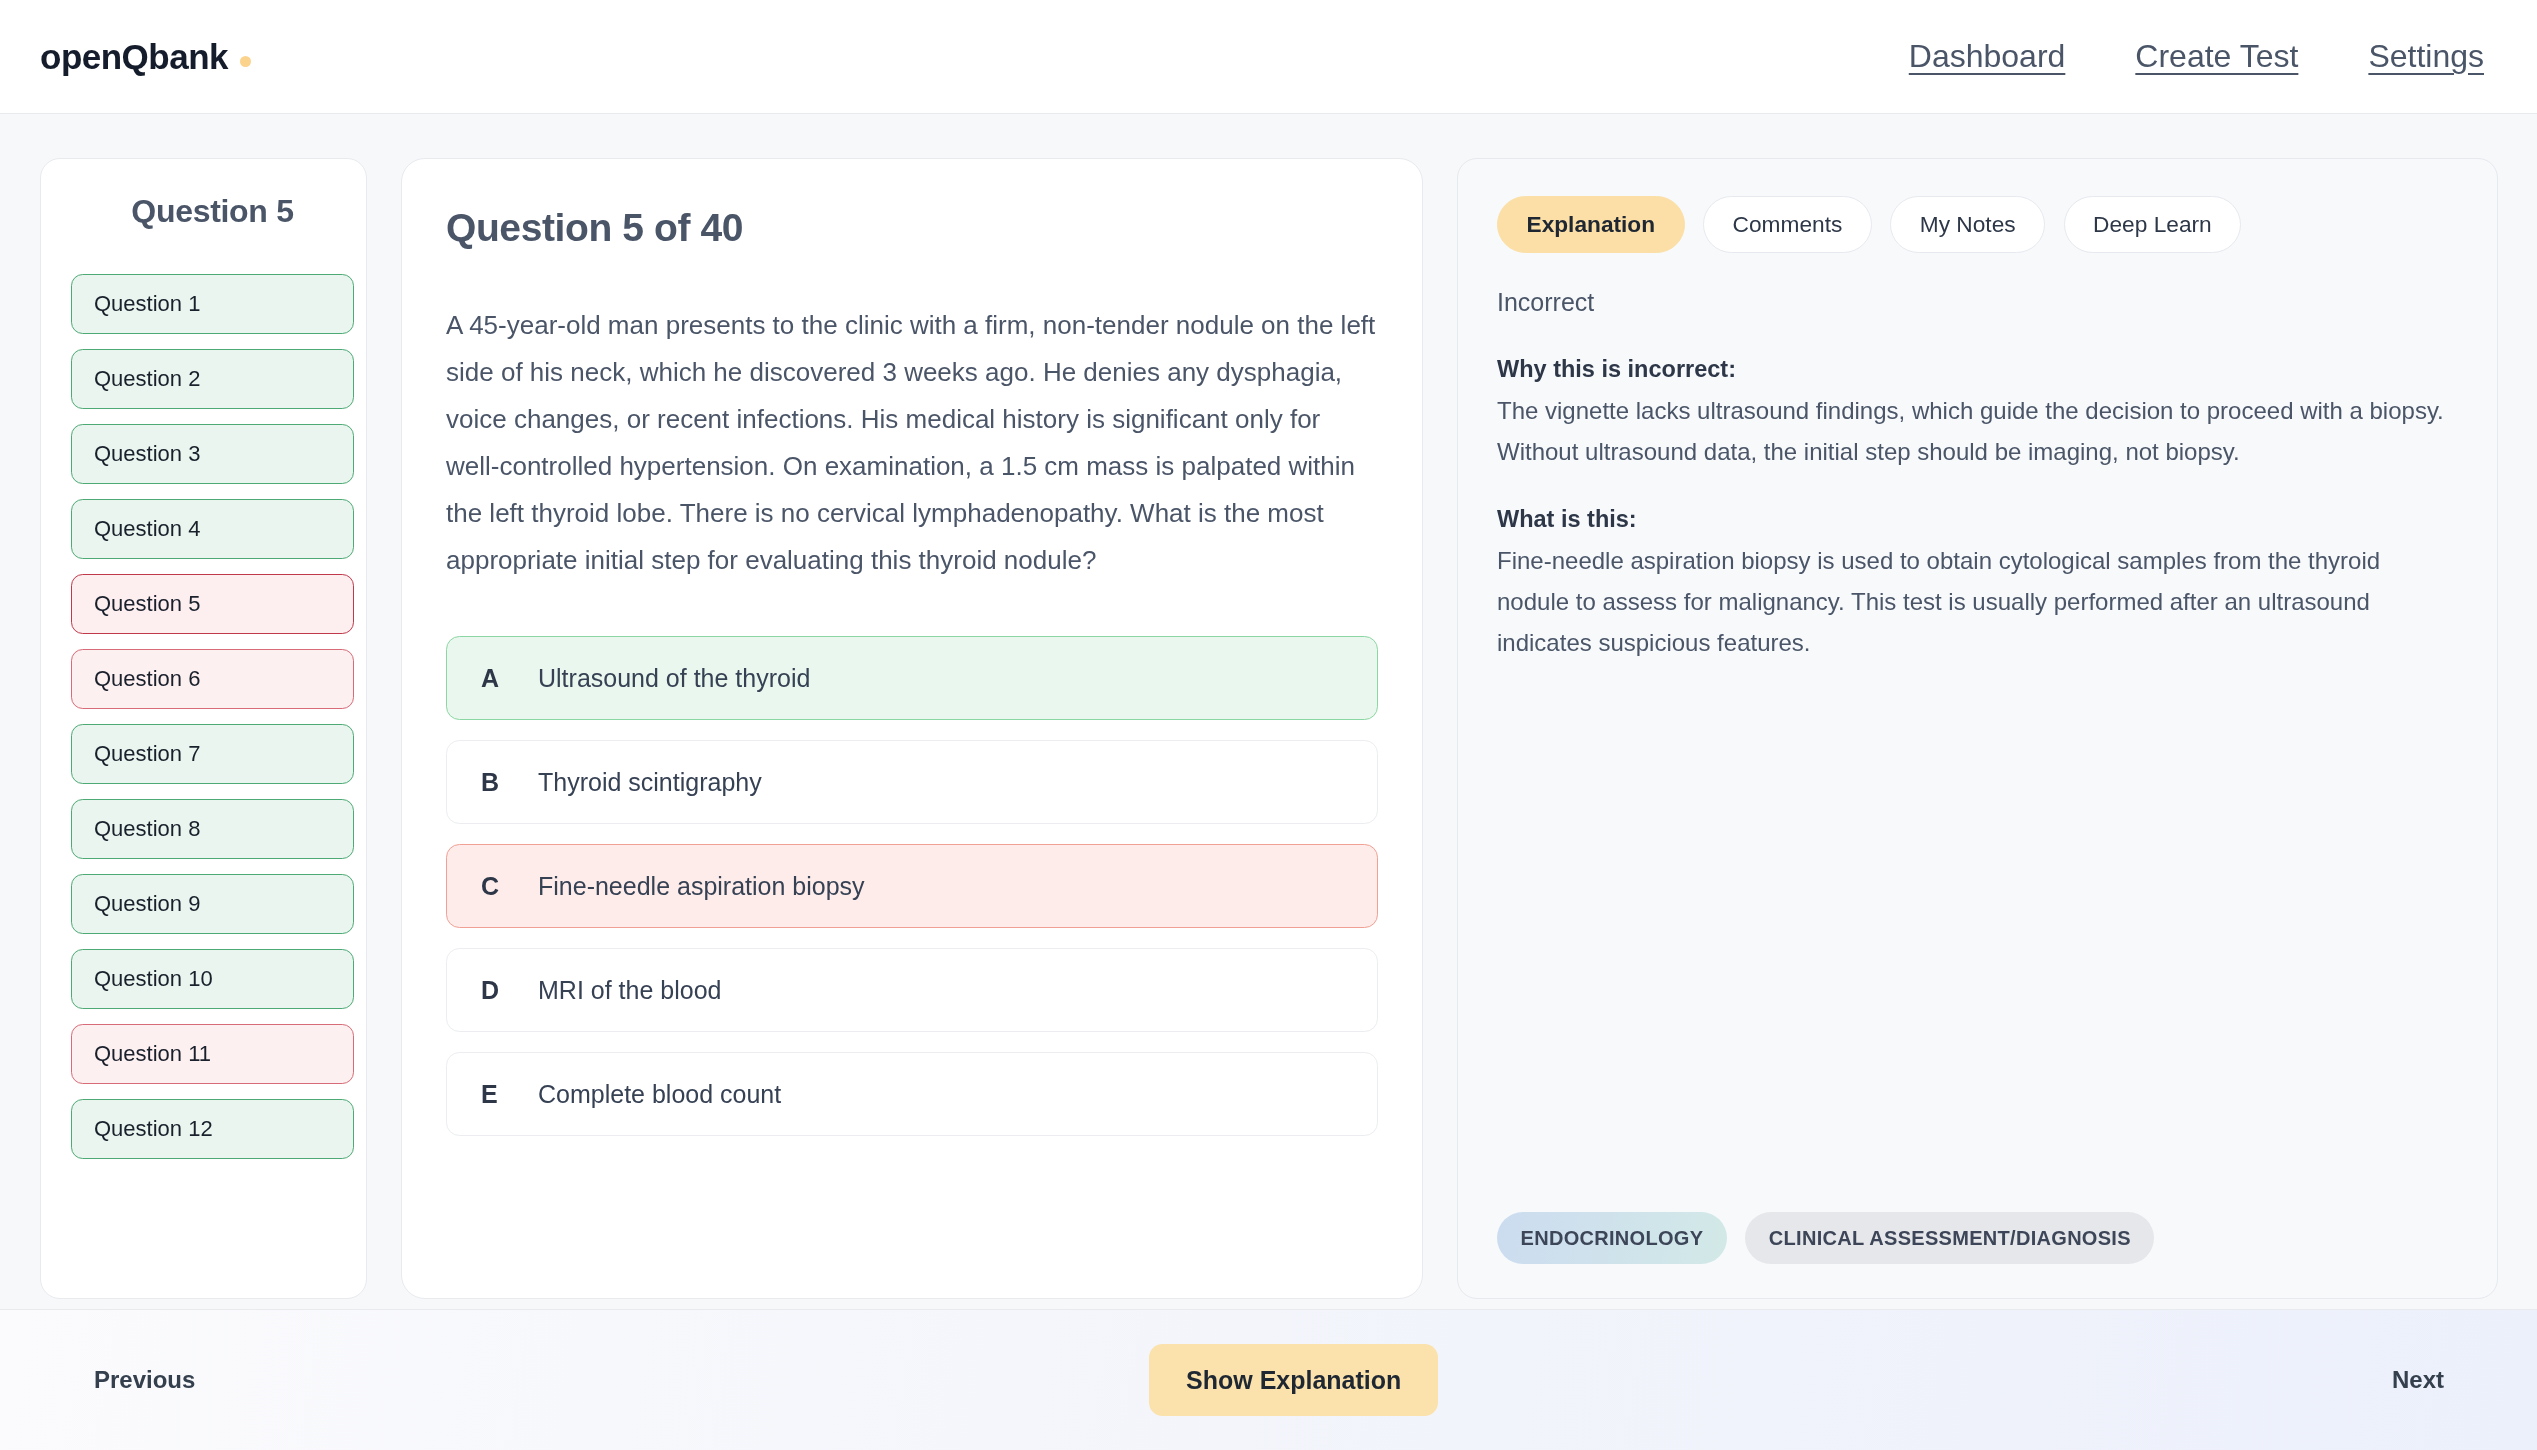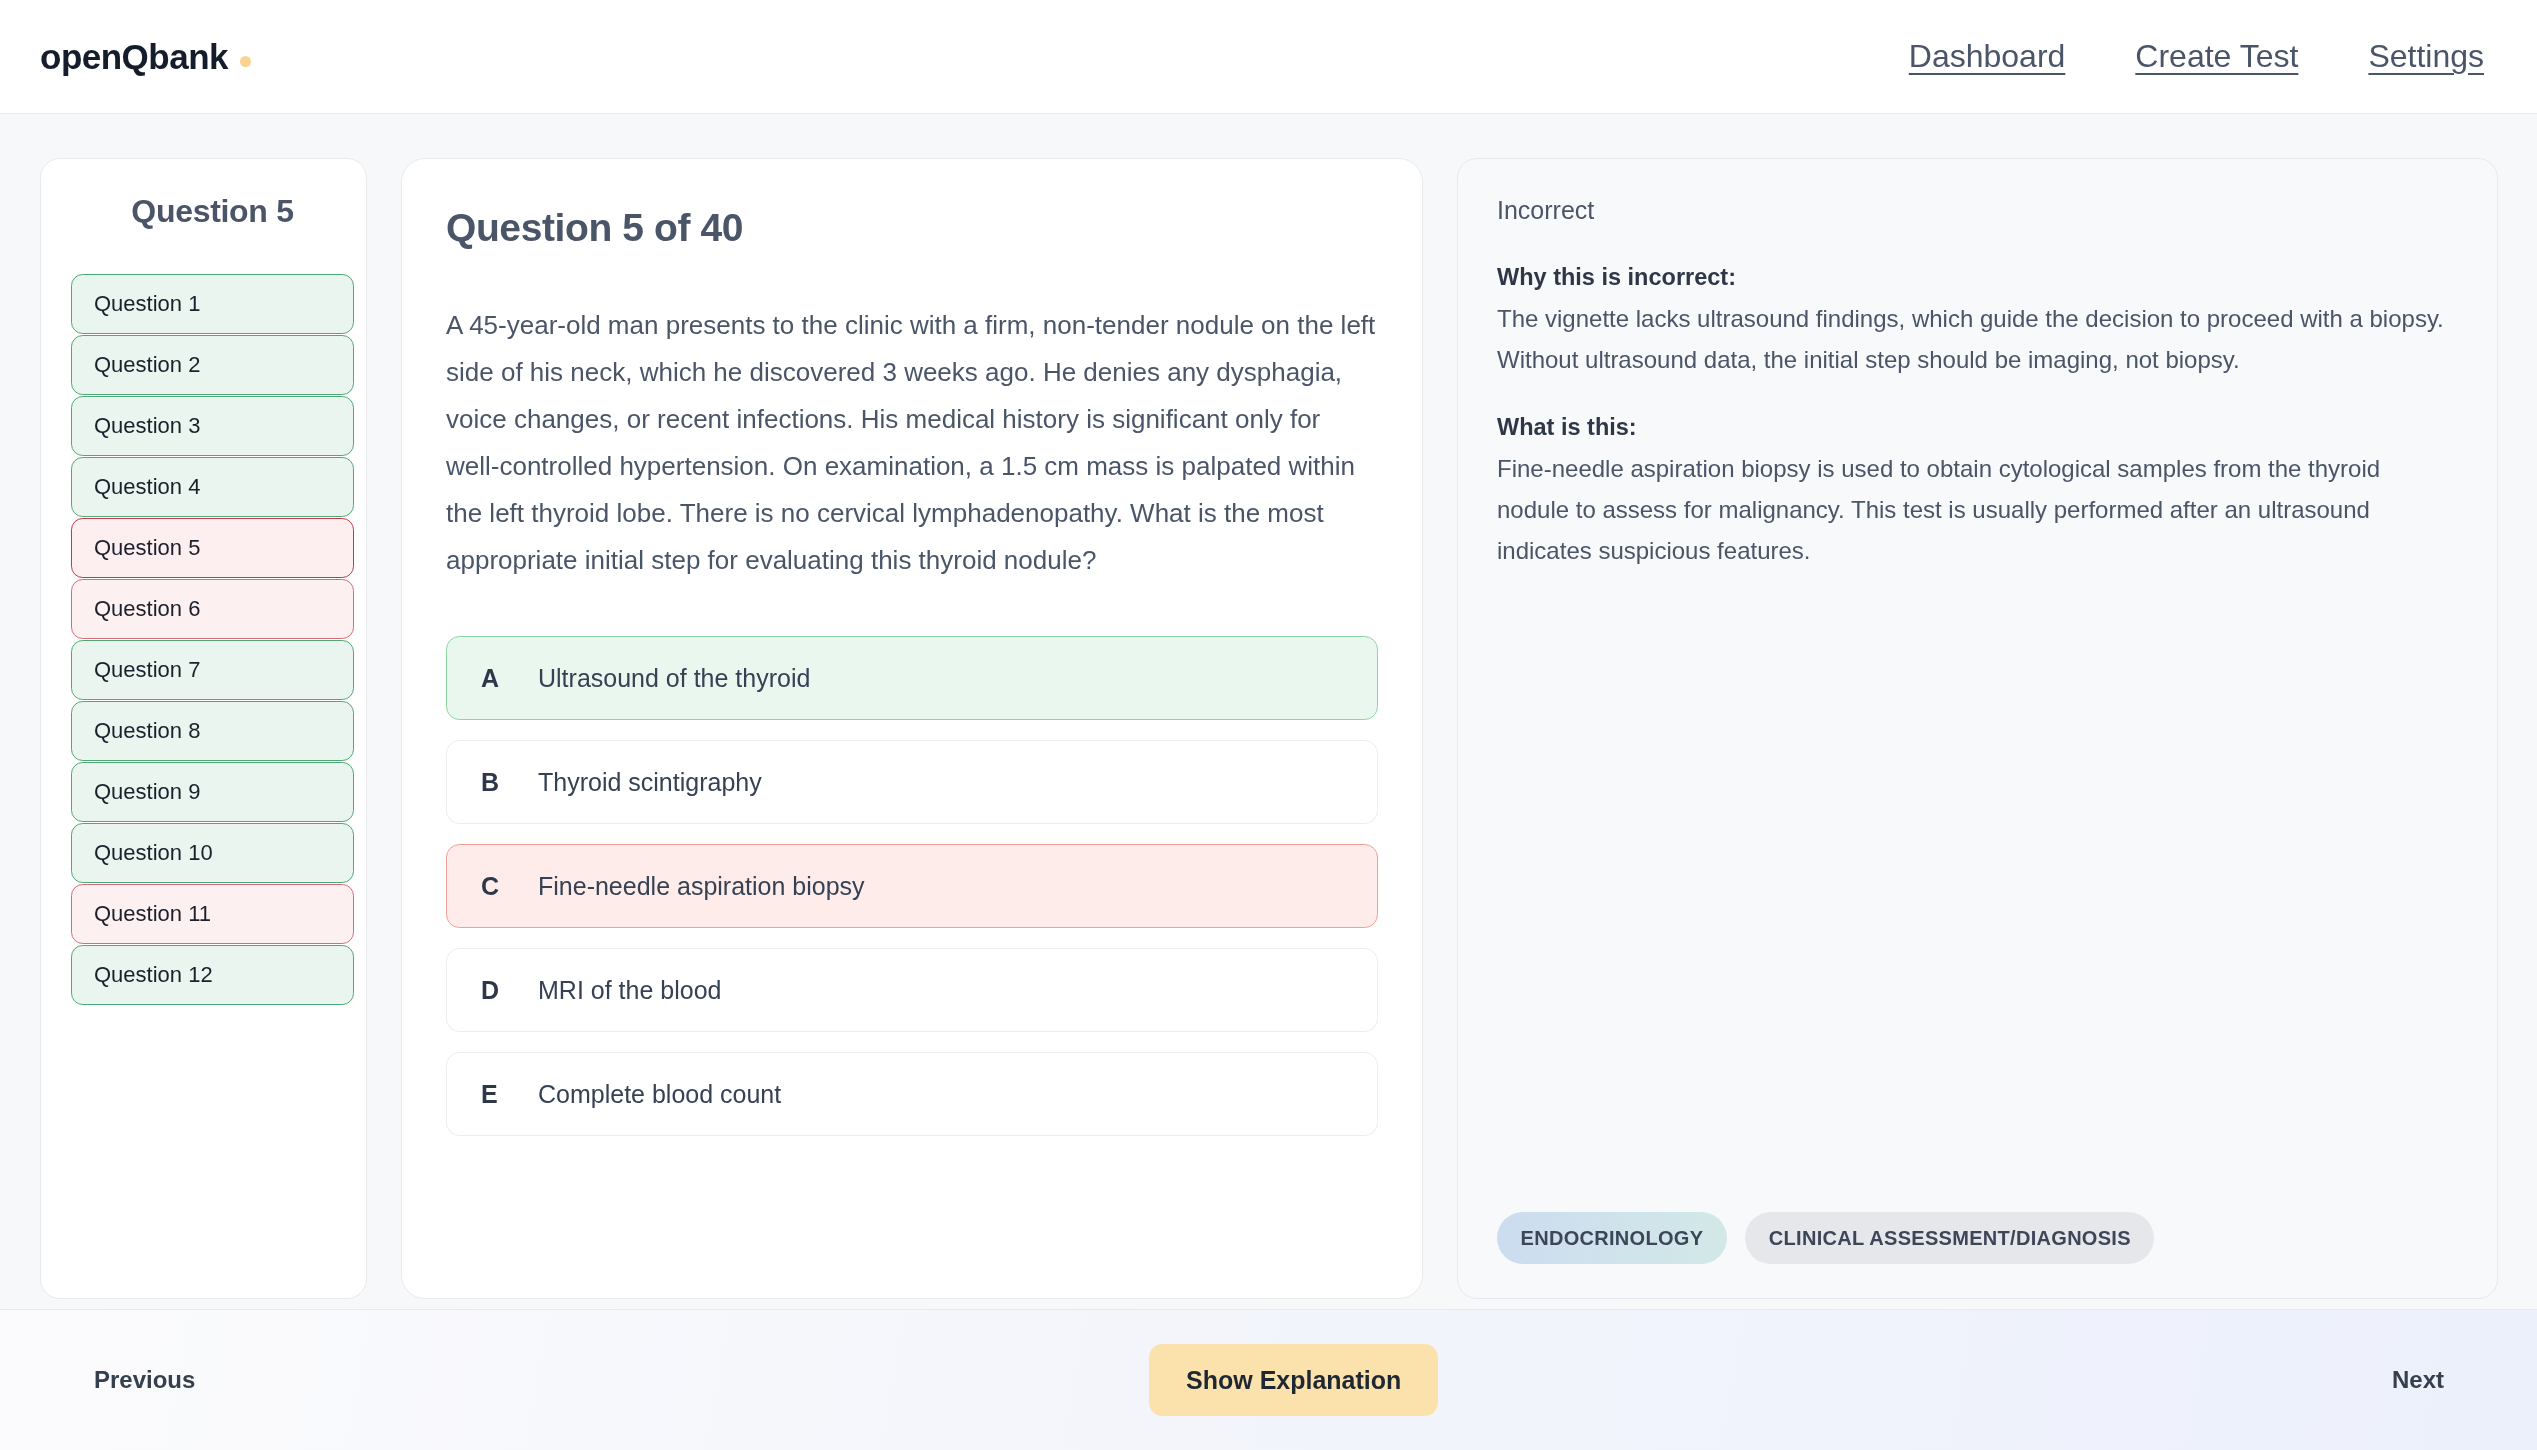--- a/index.html
+++ b/index.html
@@ -101,21 +101,21 @@
     font-size: 32px;
     font-weight: 700;
     color: #4a5568;
     text-align: center;
     margin-bottom: 44px;
     letter-spacing: -0.3px;
   }
   .q-list {
     display: flex;
     flex-direction: column;
-    gap: 1px;
+    gap: 15px;
     overflow: hidden;
     text-align: right;
   }
   .q-item {
     min-height: 60px;
     height: 60px;
     border-radius: 11.7px;
     display: flex;
     align-items: center;
     padding-left: 22px;
@@ -373,20 +373,26 @@
             <span class="option-text">MRI of the blood</span>
           </div>
           <div class="option ">
             <span class="option-letter">E</span>
             <span class="option-text">Complete blood count</span>
           </div>
         </div>
     </div>
 
     <div class="right-panel">
+      <div class="tabs">
+          <div class="tab active">Explanation</div>
+          <div class="tab">Comments</div>
+          <div class="tab">My Notes</div>
+          <div class="tab">Deep Learn</div>
+        </div>
       <div class="verdict">Incorrect</div>
       <div id="exp-sections">
           <div class="exp-section">
             <div class="exp-label">Why this is incorrect:</div>
             <div class="exp-body">The vignette lacks ultrasound findings, which guide the decision to proceed with a biopsy. Without ultrasound data, the initial step should be imaging, not biopsy.</div>
           </div>
           <div class="exp-section">
             <div class="exp-label">What is this:</div>
             <div class="exp-body">Fine-needle aspiration biopsy is used to obtain cytological samples from the thyroid nodule to assess for malignancy. This test is usually performed after an ultrasound indicates suspicious features.</div>
           </div>

